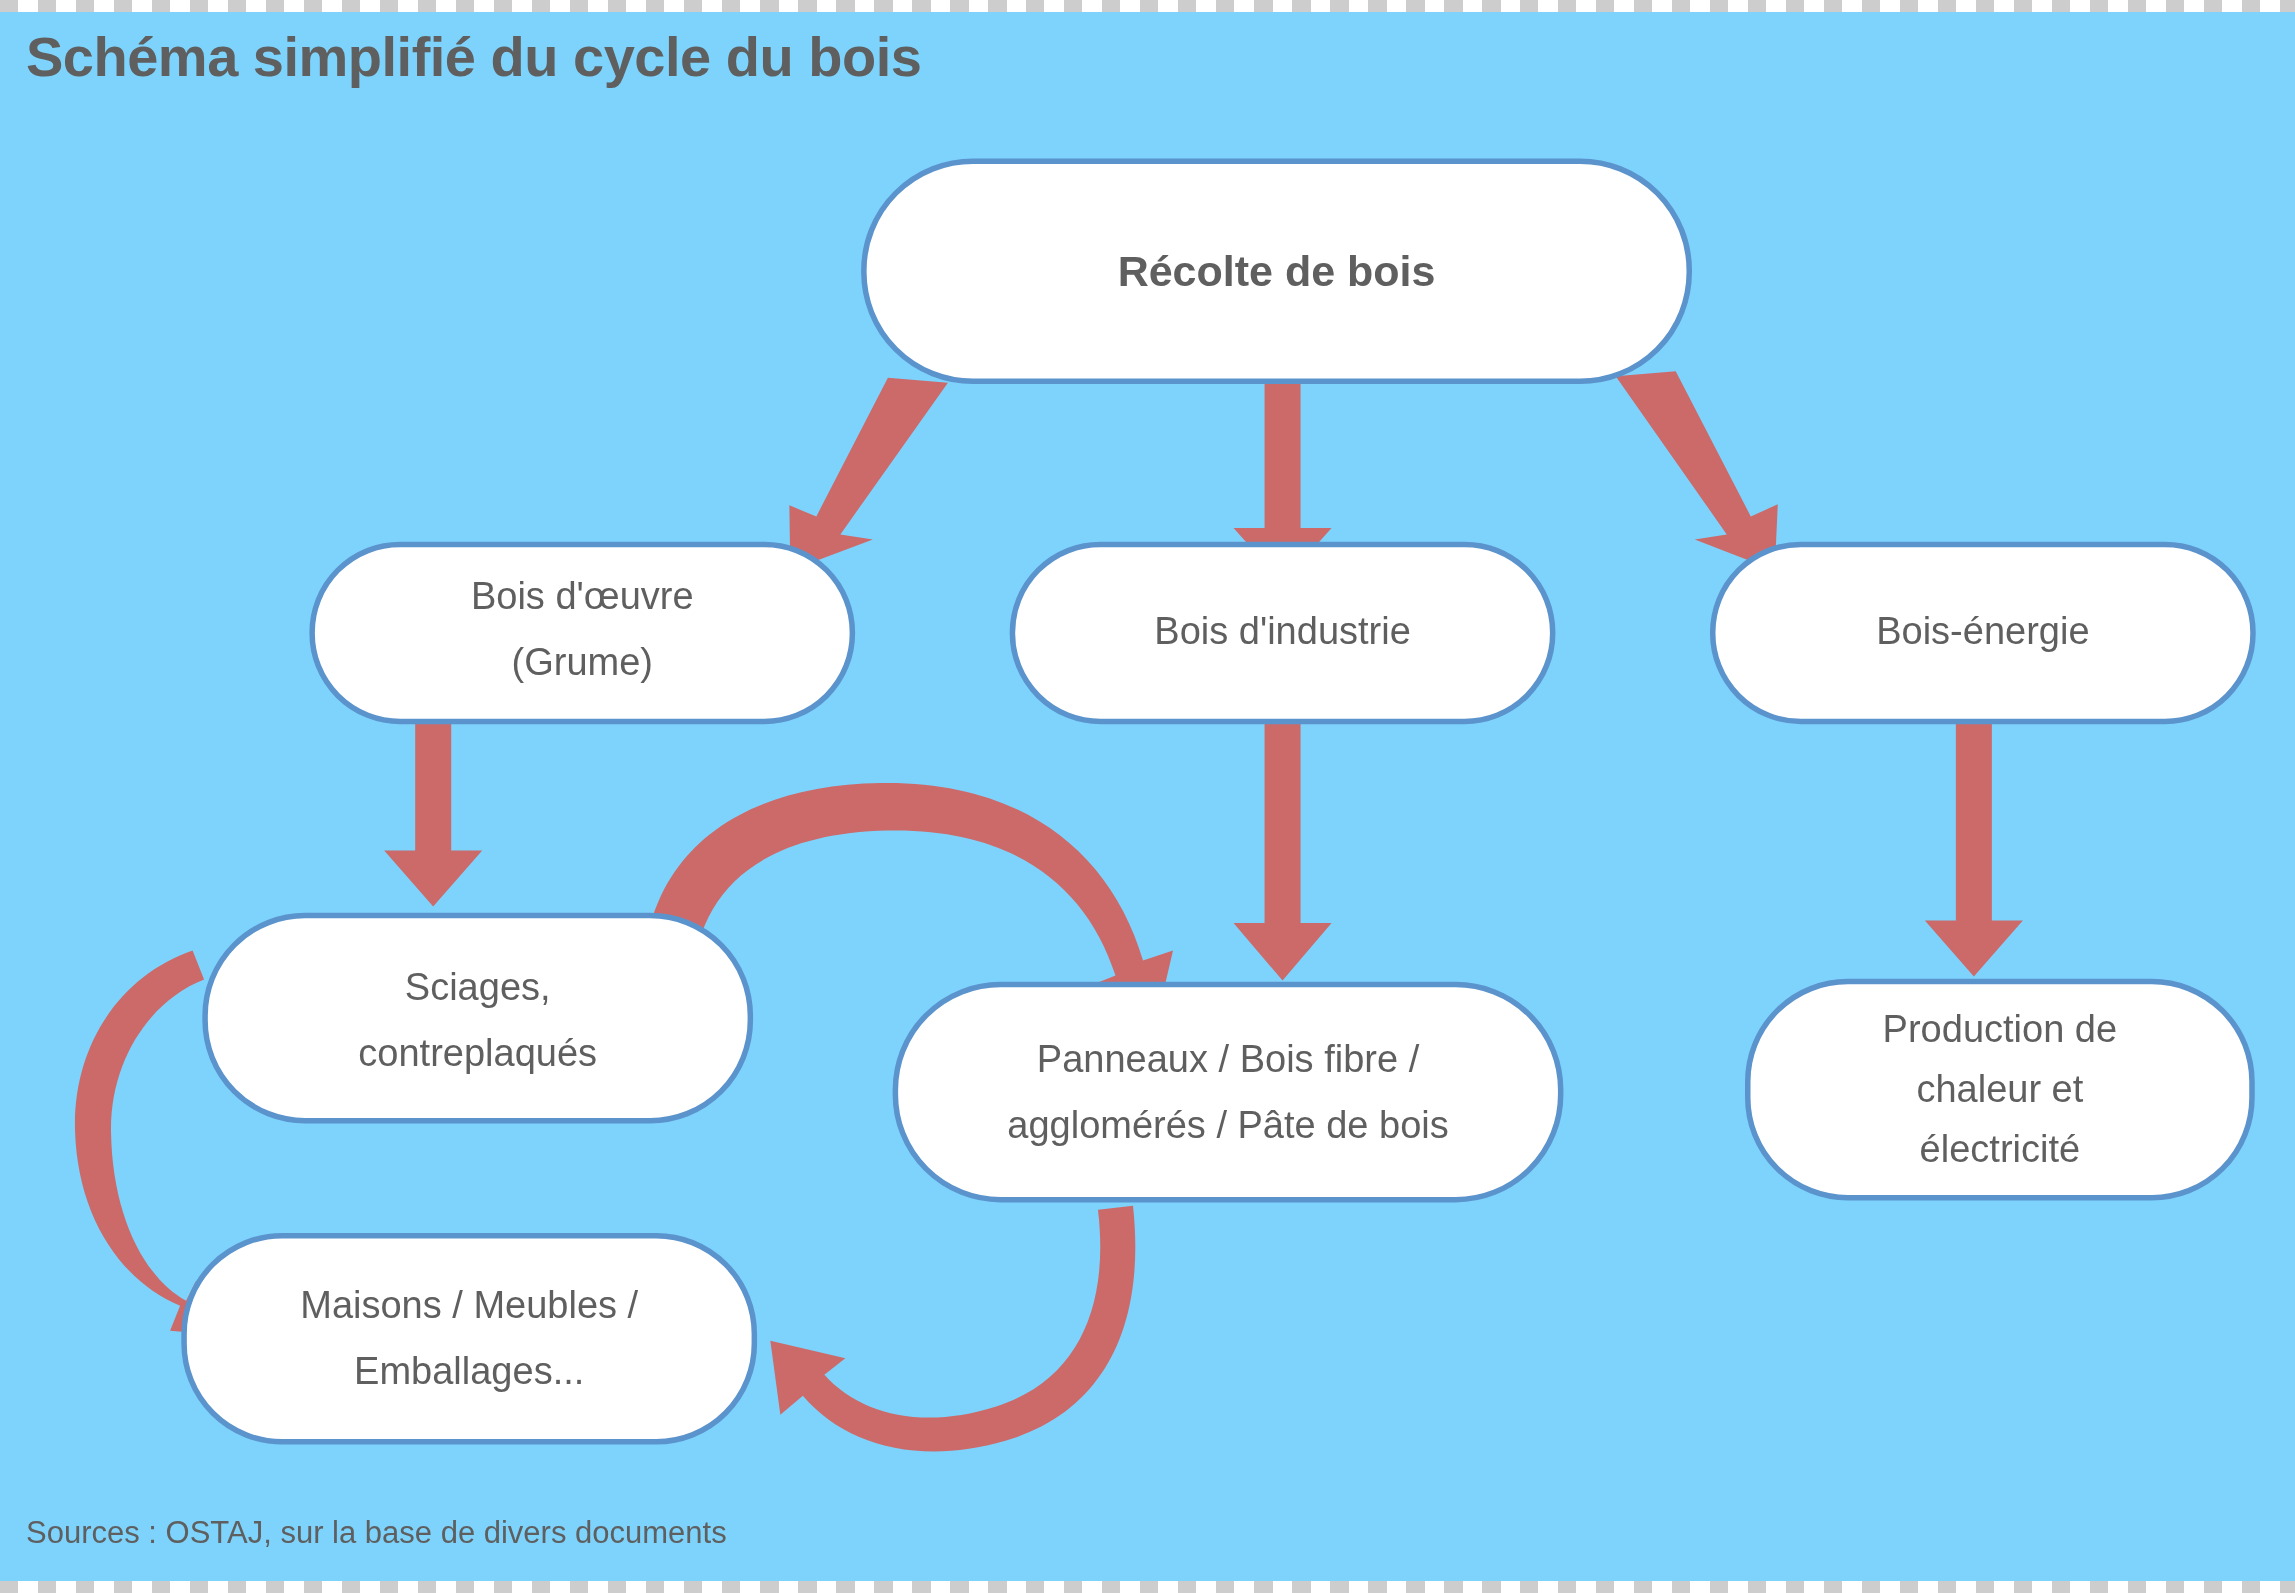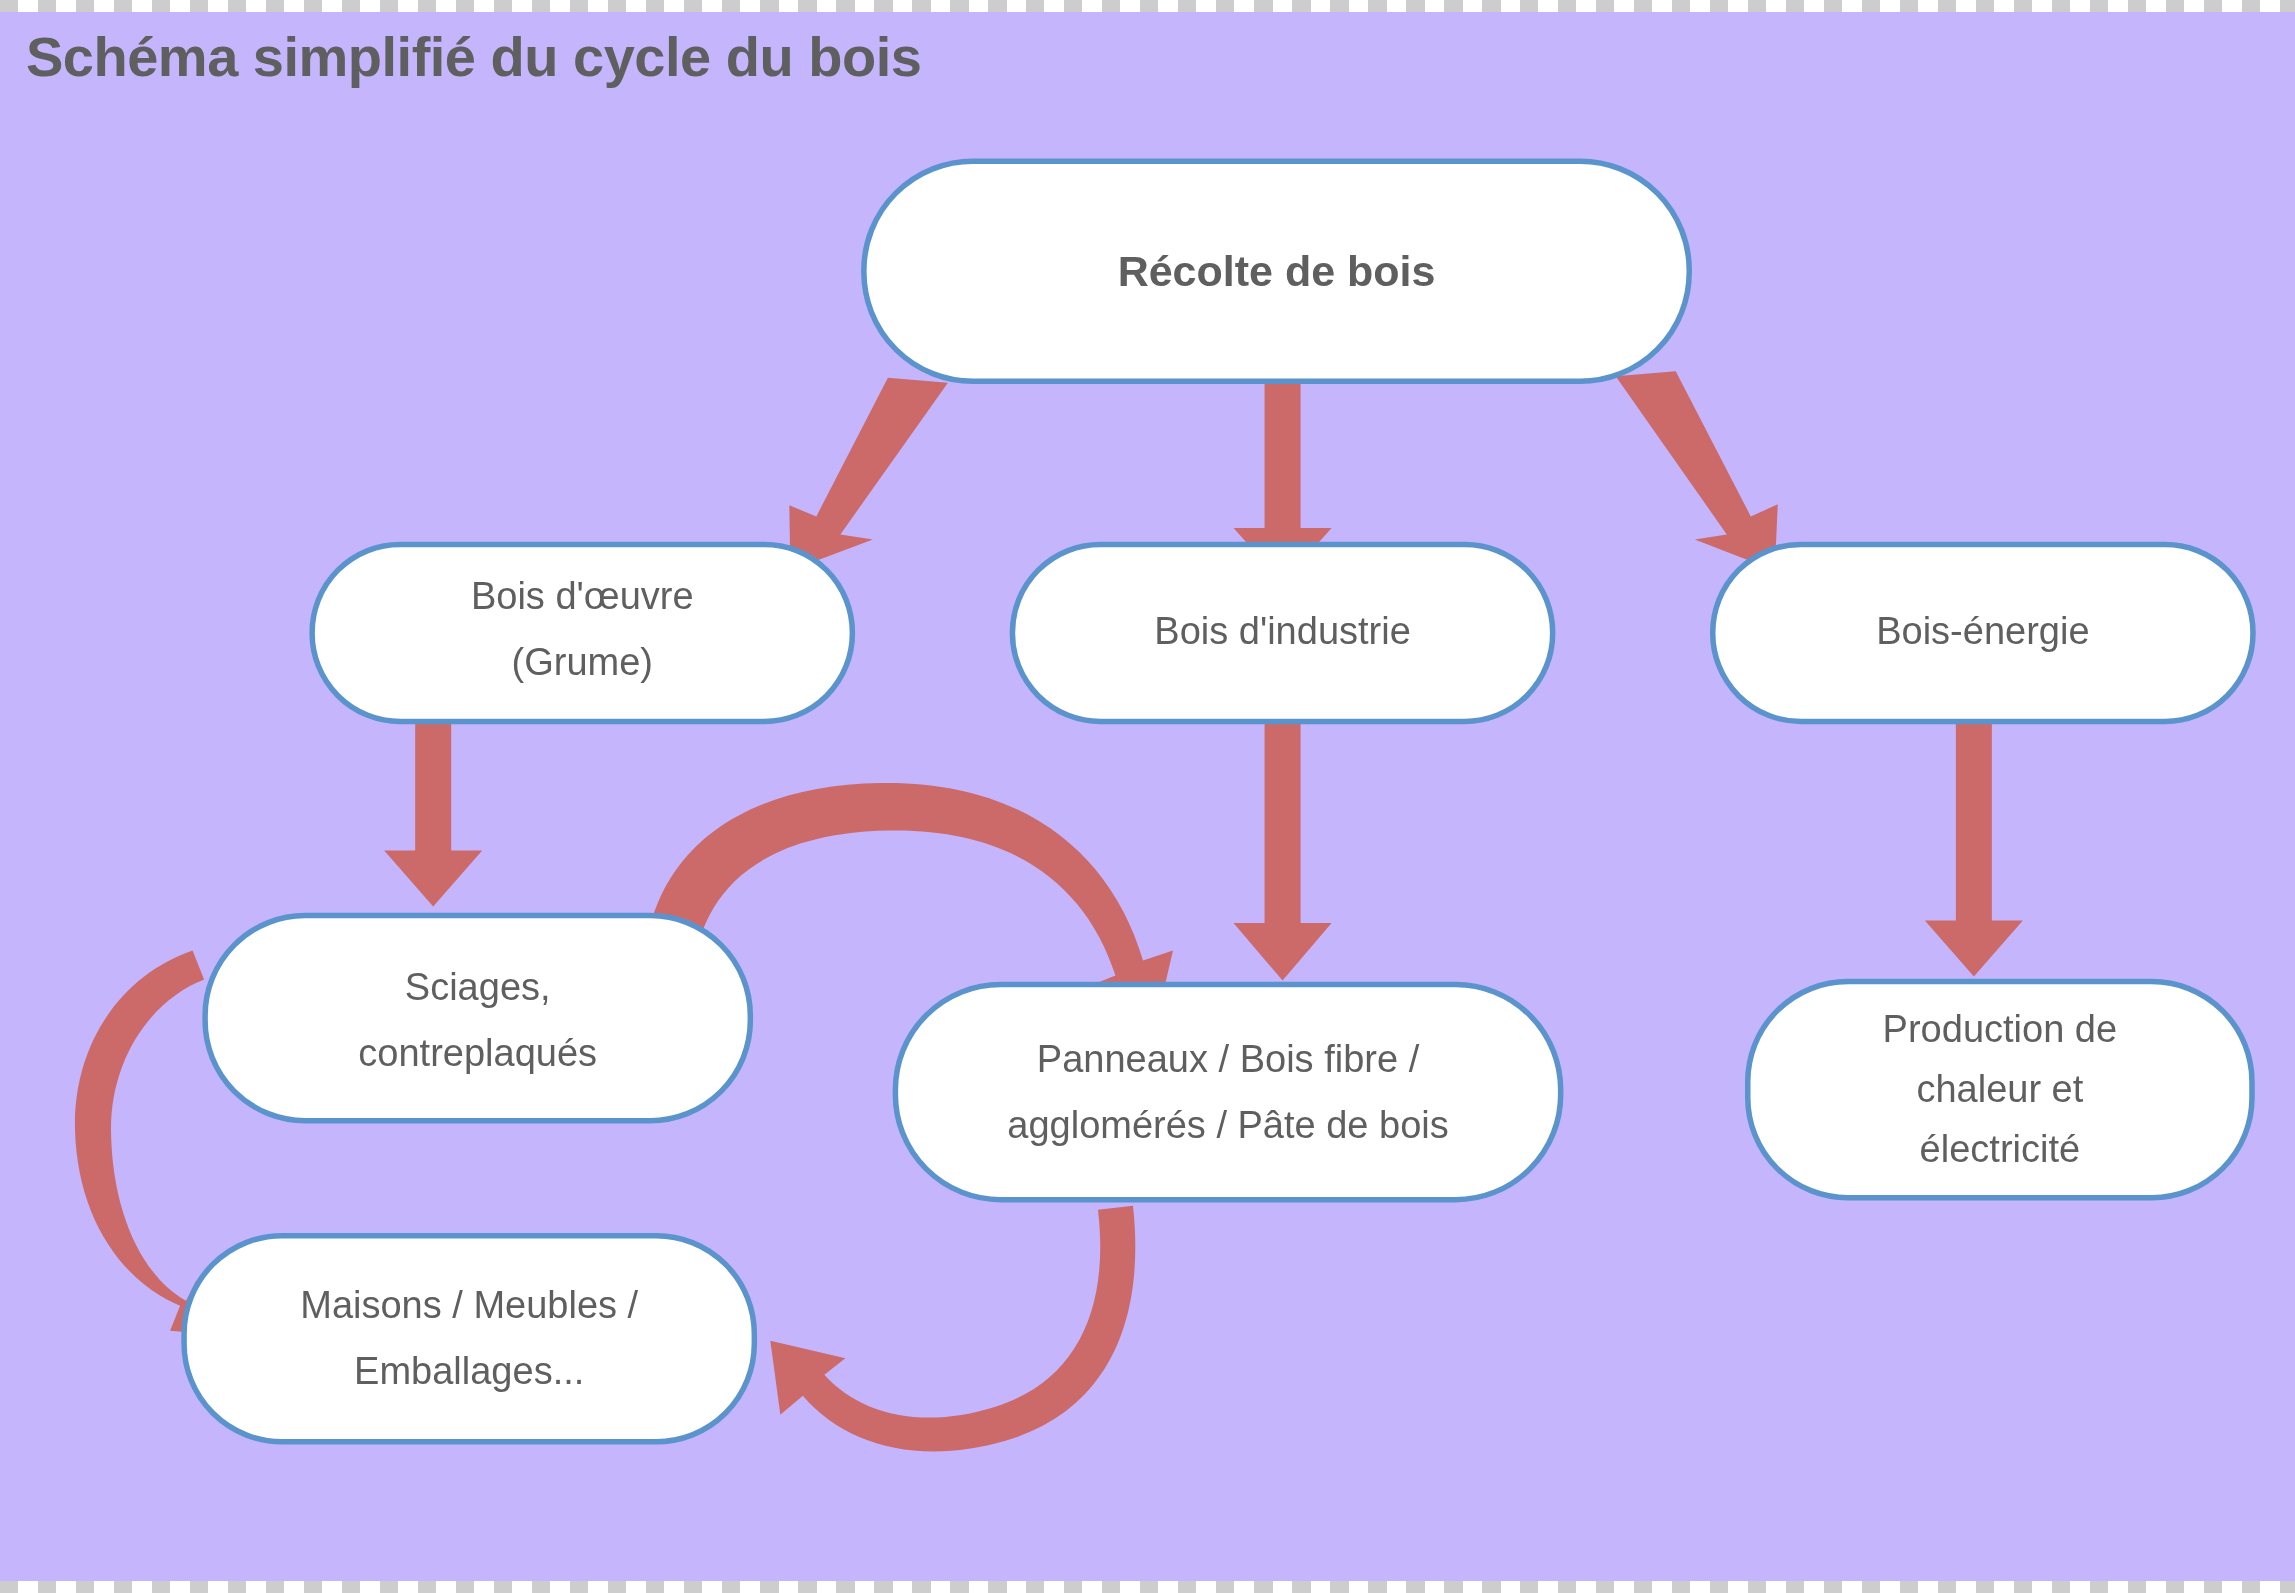--- a/index.html
+++ b/index.html
@@ -10,21 +10,21 @@
   body {
     width: 2295px;
     height: 1593px;
     position: relative;
     font-family: "Liberation Sans", sans-serif;
     overflow: hidden;
   }
   .page {
     position: absolute;
     inset: 0;
-    background: #c4b5fd;
+    background: #7dd3fc;
   }
   
   .edge-band {
     position: absolute;
     left: 0;
     width: 2295px;
     height: 12px;
     background-image: repeating-linear-gradient(
       to right,
       #cdcdcd 0px, #cdcdcd 18.5px,
@@ -196,15 +196,16 @@
     </g>
 
     <g>
       <rect class="node-shape" x="368" y="2470" width="1140" height="412" rx="196" ry="196"></rect>
       <text class="node-text" x="938" y="2614">Maisons / Meubles /</text>
       <text class="node-text" x="938" y="2746">Emballages...</text>
     </g>
 
   </svg>
 
+  <div class="source">Sources : OSTAJ, sur la base de divers documents</div>
 
 </div>
 
 
 </body></html>

